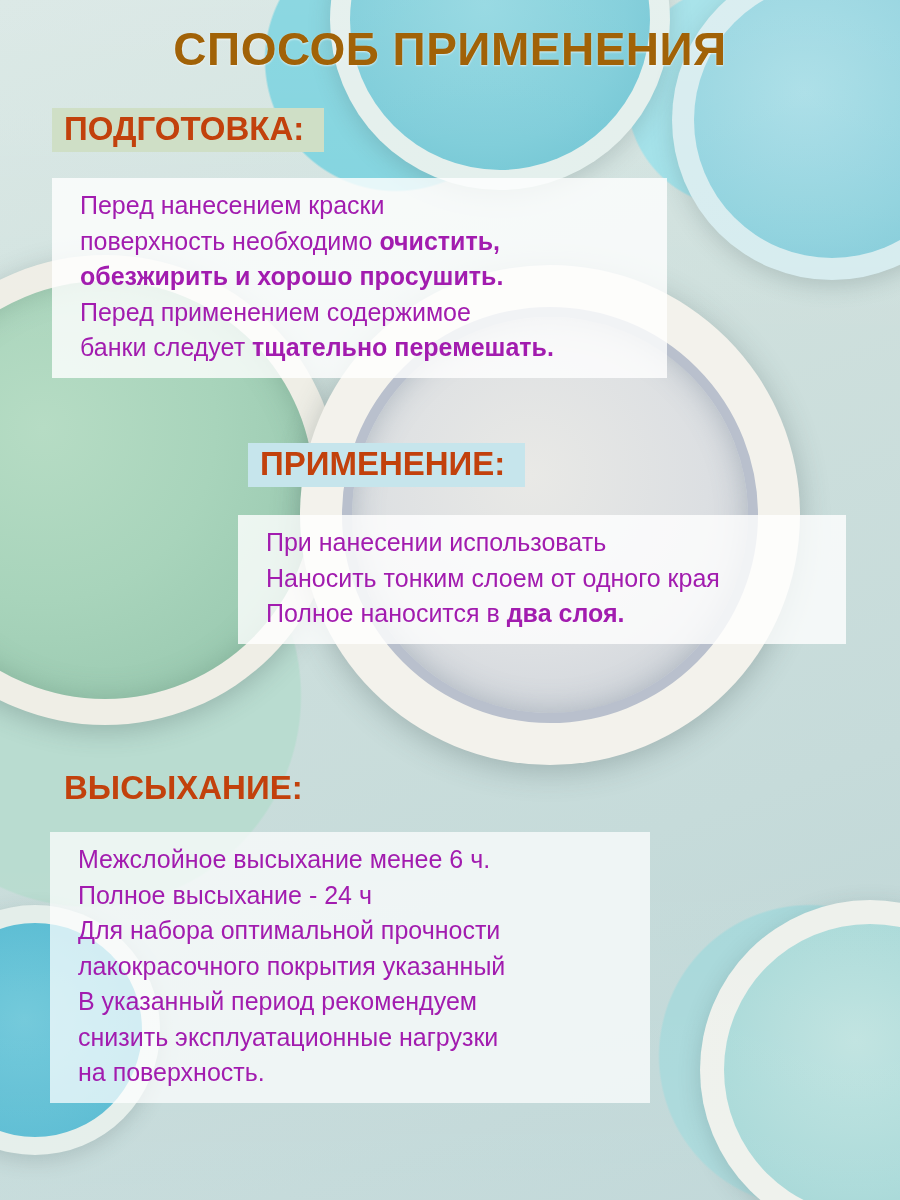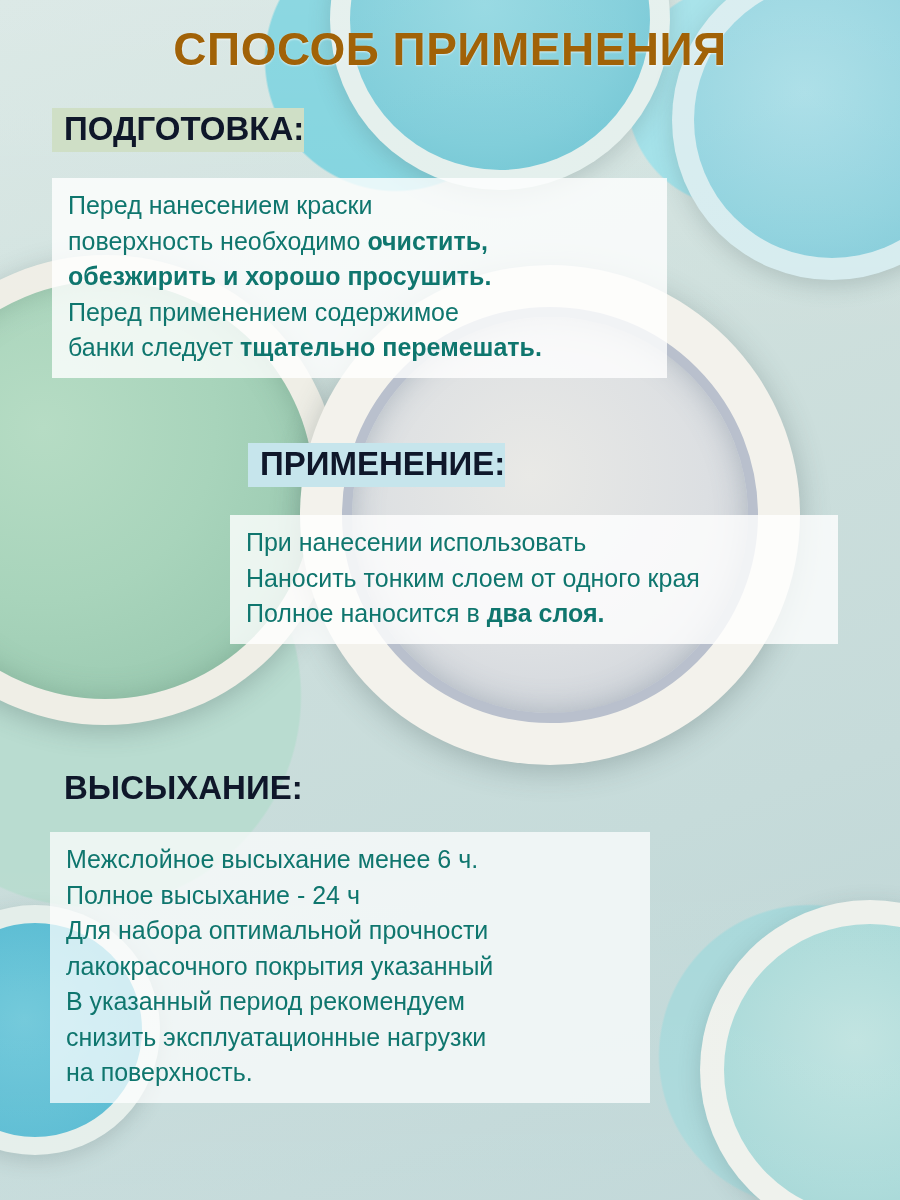--- a/index.html
+++ b/index.html
@@ -149,48 +149,48 @@
     font-weight: bold;
     letter-spacing: 0.5px;
     color: #a16207;
     text-shadow: 0 1px 2px rgba(255,255,255,.65);
   }
 
   .heading {
     display: inline-block;
     font-size: 33px;
     font-weight: bold;
-    color: #0f172a;
-    padding: 3px 0 5px 12px;
+    color: #c2410c;
+    padding: 3px 20px 5px 12px;
     line-height: 1.08;
   }
   .heading-prep   { background: #cfdfc6; }
   .heading-apply  { background: #c6e5ec; }
   .heading-dry    { background: transparent; }
 
   .panel {
     background: rgba(255,255,255,0.80);
     font-size: 25px;
     line-height: 1.42;
-    color: #0f766e;
-    padding: 10px 16px 12px 16px;
+    color: #a21caf;
+    padding: 10px 16px 12px 28px;
     box-sizing: border-box;
   }
   .panel b { font-weight: bold; }
 
   
   .sec-prep-head { position: absolute; left: 52px; top: 108px; }
   .sec-prep-body {
     position: absolute; left: 52px; top: 178px; width: 615px;
   }
 
   
   .sec-apply-head { position: absolute; left: 248px; top: 443px; }
   .sec-apply-body {
-    position: absolute; left: 230px; top: 515px; width: 608px;
+    position: absolute; left: 238px; top: 515px; width: 608px;
   }
 
   
   .sec-dry-head { position: absolute; left: 52px; top: 767px; }
   .sec-dry-body {
     position: absolute; left: 50px; top: 832px; width: 600px;
     background: rgba(255,255,255,0.72);
   }
 
   .line { white-space: normal; }

